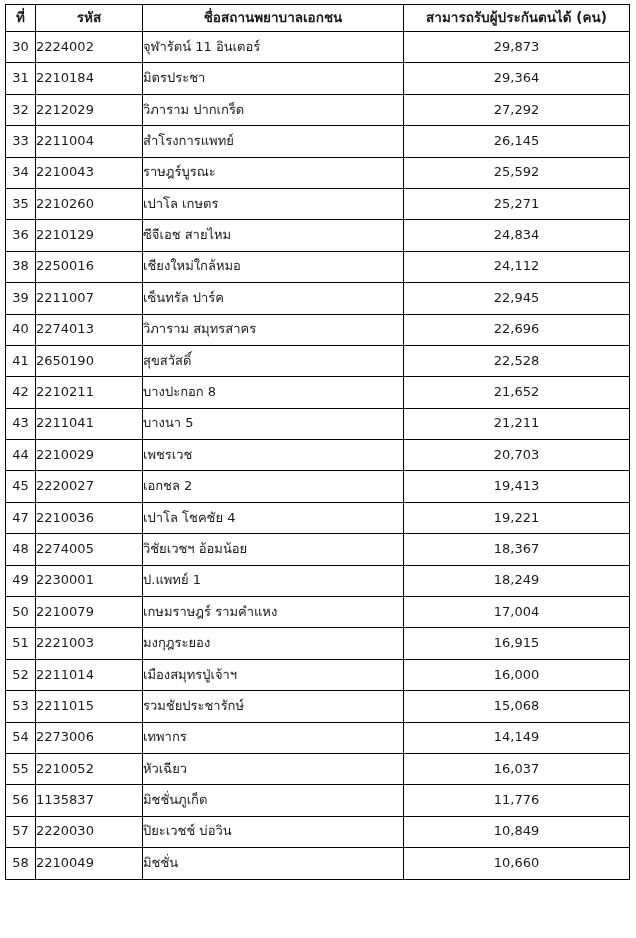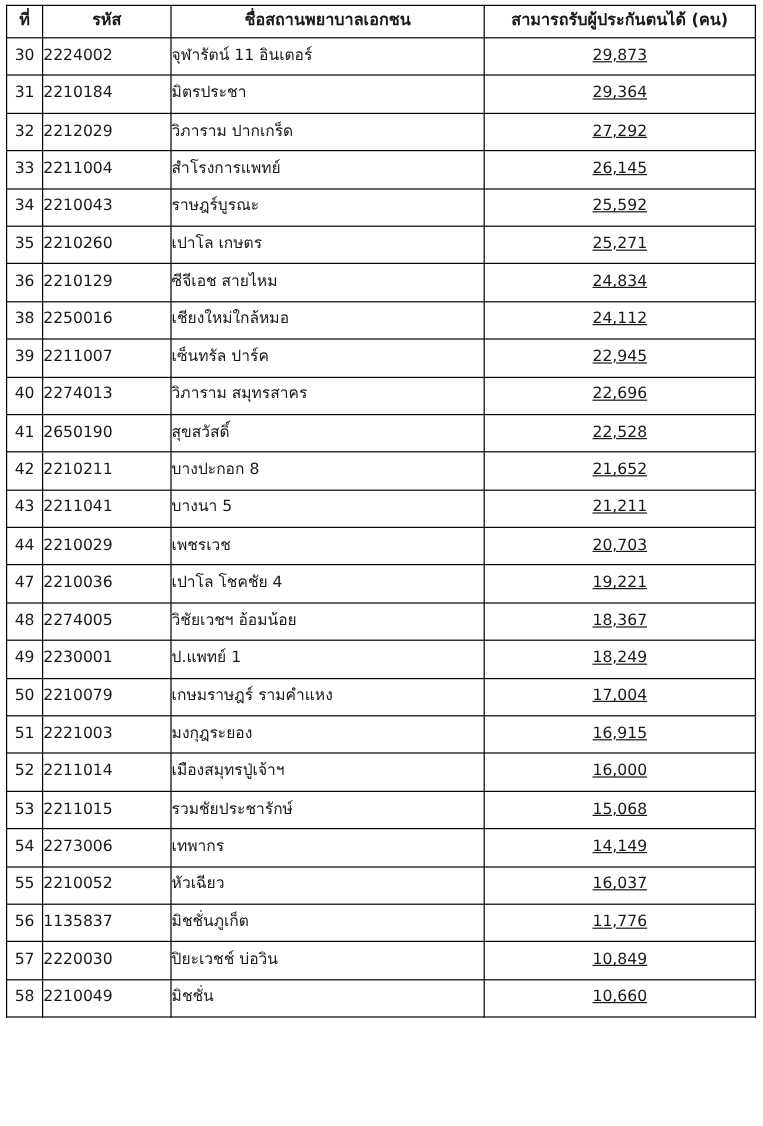--- a/index.html
+++ b/index.html
@@ -67,21 +67,20 @@
   td.cell-name {
     text-align: left;
     padding-left: 5px;
     font-size: 13.5px;
     white-space: nowrap;
     overflow: hidden;
   }
   td.cell-amount {
     text-align: center;
     font-size: 13px;
-    text-decoration: underline;
   }
   
   .thai { font-family: "DejaVu Sans", "Liberation Sans", sans-serif; }
 </style>
 </head>
 <body>
 
 <div id="sheet">
 
   <table class="data-table">
@@ -178,20 +177,26 @@
           <td class="cell-name thai">บางนา 5</td>
           <td class="cell-amount thai">21,211</td>
         </tr>
         <tr>
           <td class="cell-index thai">44</td>
           <td class="cell-code thai">2210029</td>
           <td class="cell-name thai">เพชรเวช</td>
           <td class="cell-amount thai">20,703</td>
         </tr>
         <tr>
+          <td class="cell-index thai">45</td>
+          <td class="cell-code thai">2220027</td>
+          <td class="cell-name thai">เอกชล 2</td>
+          <td class="cell-amount thai">19,413</td>
+        </tr>
+        <tr>
           <td class="cell-index thai">47</td>
           <td class="cell-code thai">2210036</td>
           <td class="cell-name thai">เปาโล โชคชัย 4</td>
           <td class="cell-amount thai">19,221</td>
         </tr>
         <tr>
           <td class="cell-index thai">48</td>
           <td class="cell-code thai">2274005</td>
           <td class="cell-name thai">วิชัยเวชฯ อ้อมน้อย</td>
           <td class="cell-amount thai">18,367</td>

